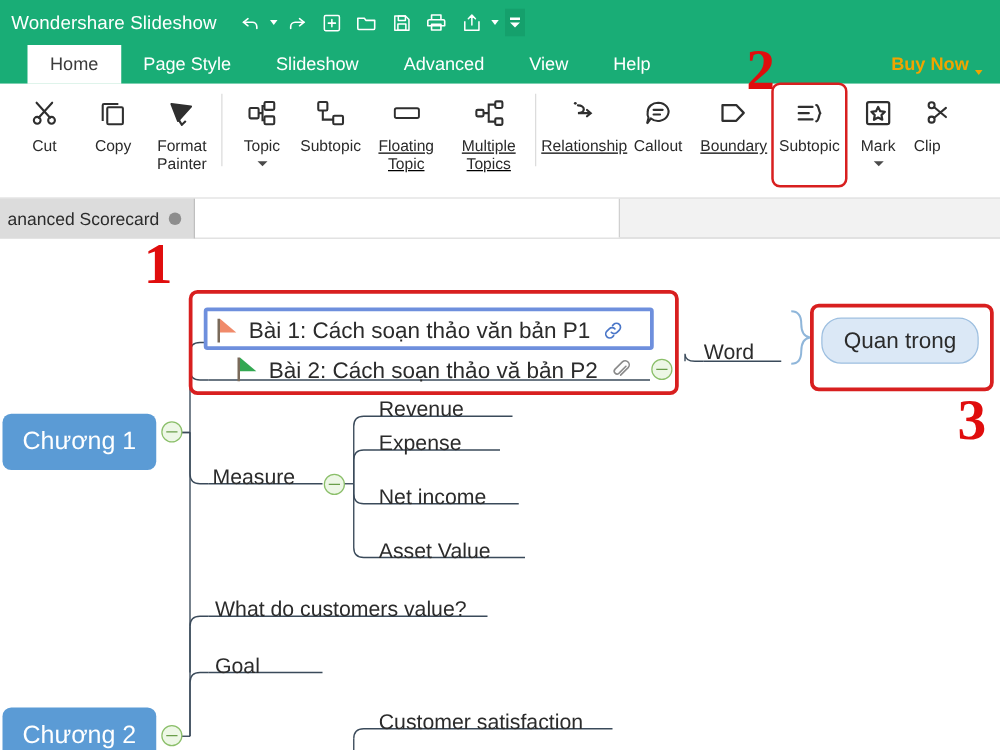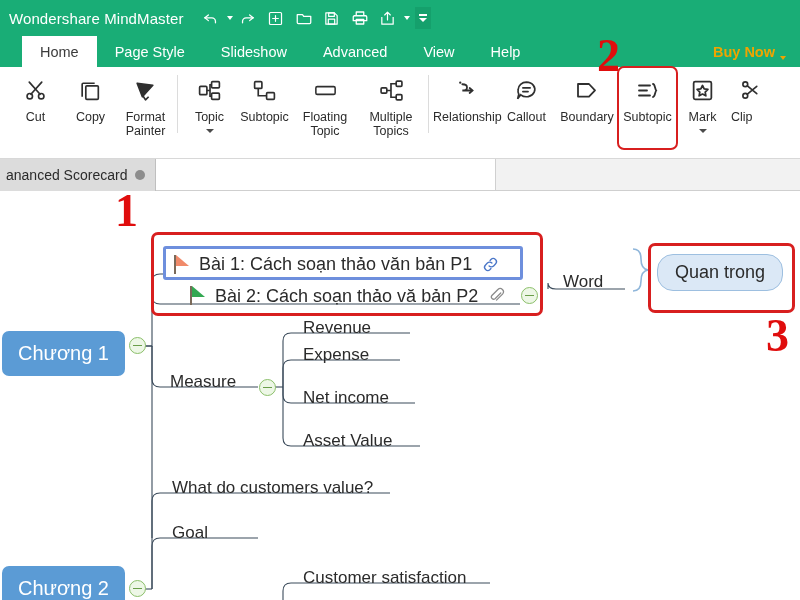--- a/index.html
+++ b/index.html
@@ -57,21 +57,21 @@
     position: absolute; left: 0; top: 67px; width: 800px; height: 92px;
     background: #ffffff; border-bottom: 1px solid #d8d8d8;
     display: flex; align-items: flex-start;
   }
   .rgroup { display: flex; align-items: flex-start; height: 92px; }
   .rsep { width: 1px; height: 58px; background: #dcdcdc; margin: 8px 4px 0 4px; }
   .ritem {
     width: 55px; min-height: 80px; padding-top: 7px; display: flex;
     flex-direction: column; align-items: center; position: relative;
   }
-  .ritem.wide { width: 66px; }
+  .ritem.wide { width: 66px; text-decoration: underline; }
   .ritem .ico {
     height: 32px; display: flex; align-items: center; justify-content: center;
     color: #2f2f2f;
   }
   .ritem .lbl {
     font-size: 12.5px; color: #2b2b2b; text-align: center;
     line-height: 14px; margin-top: 4px; width: 100%;
   }
   .ritem .dd {
     width: 0; height: 0; border-left: 4px solid transparent;
@@ -158,21 +158,21 @@
     position: absolute; color: #e00d0d; font-size: 46px; font-weight: bold;
     font-family: "Liberation Serif", serif; line-height: 1;
   }
 </style>
 </head>
 <body>
 
 <div id="app">
 
   <div class="titlebar">
-    <div class="app-title">Wondershare MindMaster</div>
+    <div class="app-title">Wondershare Slideshow</div>
     <div class="qat">
 
       <div class="qat-btn">
         <svg width="17" height="17" viewBox="0 0 24 24" fill="none" stroke="#fff" stroke-width="1.8" stroke-linecap="round">
           <path d="M9 7 L4 11 L9 15"></path>
             <path d="M4 11 h10 a5 5 0 0 1 5 5 v2"></path>
         </svg>
       </div>
       <div class="caret-dn"></div>
 

